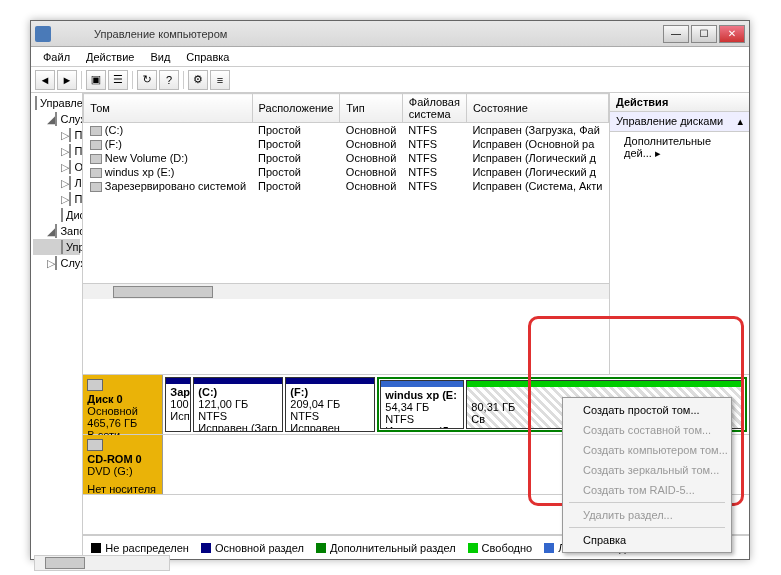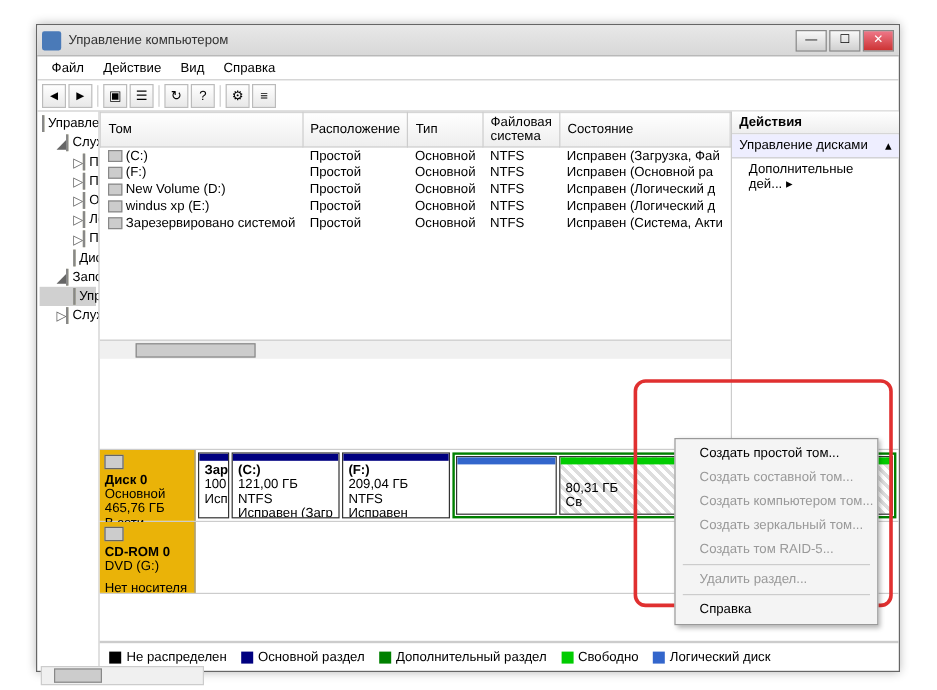--- a/index.html
+++ b/index.html
@@ -1,20 +1,20 @@
 <!DOCTYPE html>
 <html><head>
 <meta charset="utf-8">
 <style>
 * { box-sizing: border-box; margin: 0; padding: 0; font-family: "Segoe UI", Tahoma, sans-serif; font-size: 11px; }
 body { background: #fff; width: 781px; height: 575px; position: relative; overflow: hidden; }
 .window { position: absolute; left: 30px; top: 20px; width: 720px; height: 540px; border: 1px solid #666; background: #fff; box-shadow: 0 0 8px rgba(0,0,0,0.3); }
 .titlebar { height: 26px; background: linear-gradient(#e8e8e8,#d8d8d8); display: flex; align-items: center; padding: 0 4px; border-bottom: 1px solid #aaa; }
 .titlebar .ticon { width: 16px; height: 16px; background: #4a7ab8; border-radius: 2px; margin-right: 6px; }
-.titlebar .title { flex: 1; color: #333; }
+.titlebar .title { flex: 1; color: #333; margin-left: 37px; }
 .titlebar .wbtn { width: 26px; height: 18px; border: 1px solid #888; background: linear-gradient(#f8f8f8,#d0d0d0); margin-left: 2px; text-align: center; line-height: 16px; font-size: 10px; }
 .titlebar .wbtn.close { background: linear-gradient(#e78,#c33); color: #fff; }
 .menubar { height: 20px; display: flex; align-items: center; padding: 0 4px; border-bottom: 1px solid #ccc; }
 .menubar span { padding: 2px 8px; }
 .toolbar { height: 26px; display: flex; align-items: center; padding: 0 4px; border-bottom: 1px solid #ccc; gap: 2px; }
 .toolbar .tbtn { width: 20px; height: 20px; border: 1px solid #bbb; background: linear-gradient(#fff,#e8e8e8); display: flex; align-items: center; justify-content: center; }
 .toolbar .sep { width: 1px; height: 18px; background: #ccc; margin: 0 2px; }
 .body { display: flex; height: calc(100% - 72px); }
 .tree { width: 140px; border-right: 1px solid #ccc; padding: 2px; overflow: hidden; }
 .tree .node { white-space: nowrap; padding: 1px 2px; display: flex; align-items: center; }
@@ -229,20 +229,21 @@
                 <div class="pbar"></div>
                 <div class="ptxt"><b>(C:)</b><br><span>121,00 ГБ NTFS</span><br><span>Исправен (Загр</span></div>
               </div>
             <div class="part primary" style="width:90px">
                 <div class="pbar"></div>
                 <div class="ptxt"><b>(F:)</b><br><span>209,04 ГБ NTFS</span><br><span>Исправен (Осно</span></div>
               </div>
             <div class="part extended" style="flex:1;display:flex;gap:2px;padding:1px">
               <div class="part logical" style="width:84px">
                   <div class="pbar"></div>
+                  <div class="ptxt"><b>windus xp  (E:</b><br><span>54,34 ГБ NTFS</span><br><span>Исправен (Ло</span></div>
                 </div>
               <div class="part free" style="flex:1">
                   <div class="pbar"></div>
                   <div class="ptxt"><b></b><br><span>80,31 ГБ</span><br><span>Св</span></div>
                 </div>
             </div>
           </div>
         </div>
         <div class="diskrow">
           <div class="diskhdr">
@@ -278,21 +279,21 @@
     </div>
   </div>
 </div>
 
 <div class="bottomscroll">
     <div class="thumb"></div>
   </div>
 
 <div class="hl" style="left:528px; top:316px; width:216px; height:190px;"></div>
 
-<div class="ctxmenu" style="left:562px; top:365px;">
+<div class="ctxmenu" style="left:562px; top:397px;">
   <div class="mitem">Создать простой том...</div>
   <div class="mitem dis">Создать составной том...</div>
   <div class="mitem dis">Создать компьютером том...</div>
   <div class="mitem dis">Создать зеркальный том...</div>
   <div class="mitem dis">Создать том RAID-5...</div>
   <div class="msep"></div>
   <div class="mitem dis">Удалить раздел...</div>
   <div class="msep"></div>
   <div class="mitem">Справка</div>
 </div>

